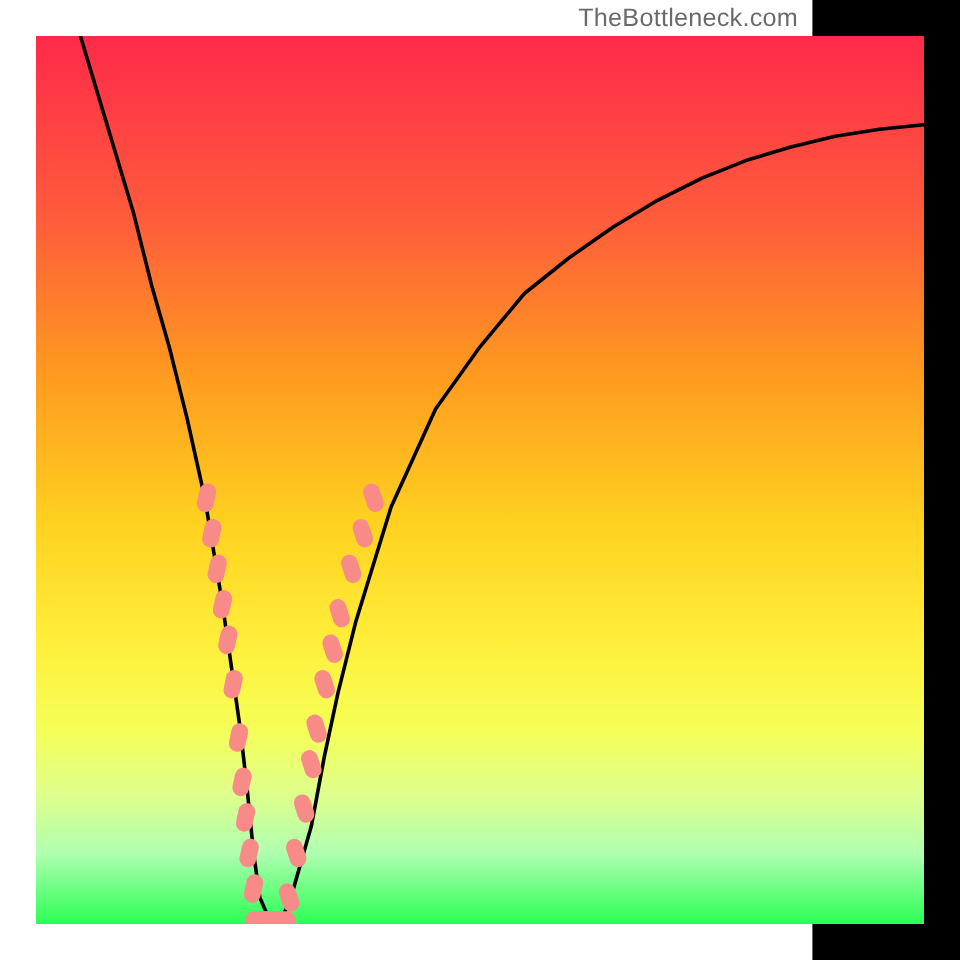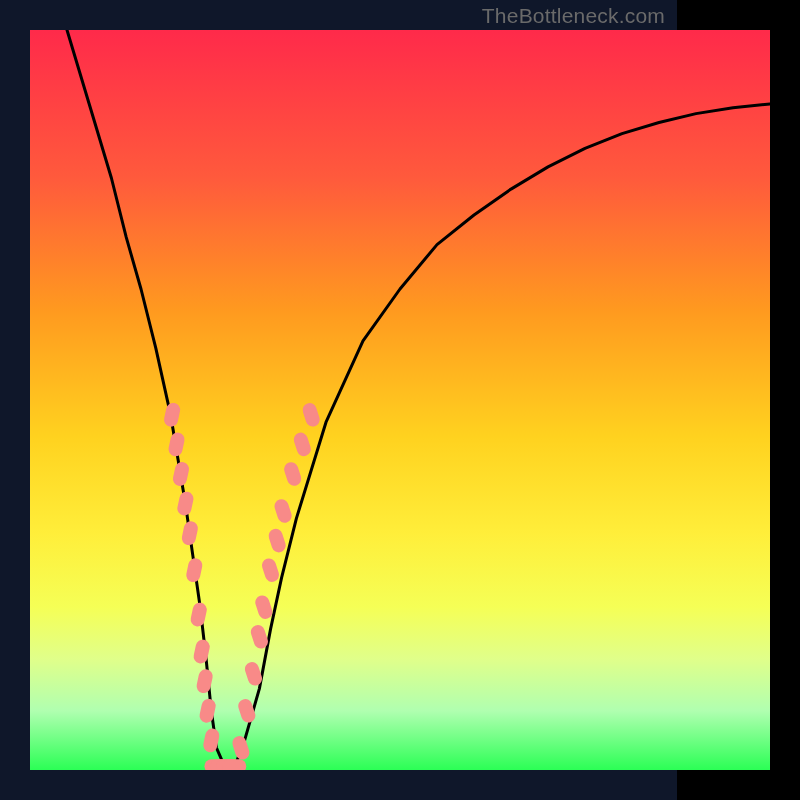--- a/index.html
+++ b/index.html
@@ -10,21 +10,21 @@
     background: #000;
     overflow: hidden;
     font-family: Arial, Helvetica, sans-serif;
   }
   .frame {
     position: absolute;
     top: 0;
     left: 0;
     width: 677px;
     height: 800px;
-    background: #0f172a;
+    background: #ffffff;
   }
   .plot-area {
     position: absolute;
     top: 30px;
     left: 30px;
     width: 740px;
     height: 740px;
     background: linear-gradient(to bottom,
       #ff2a4a 0%,
       #ff5a3c 20%,

